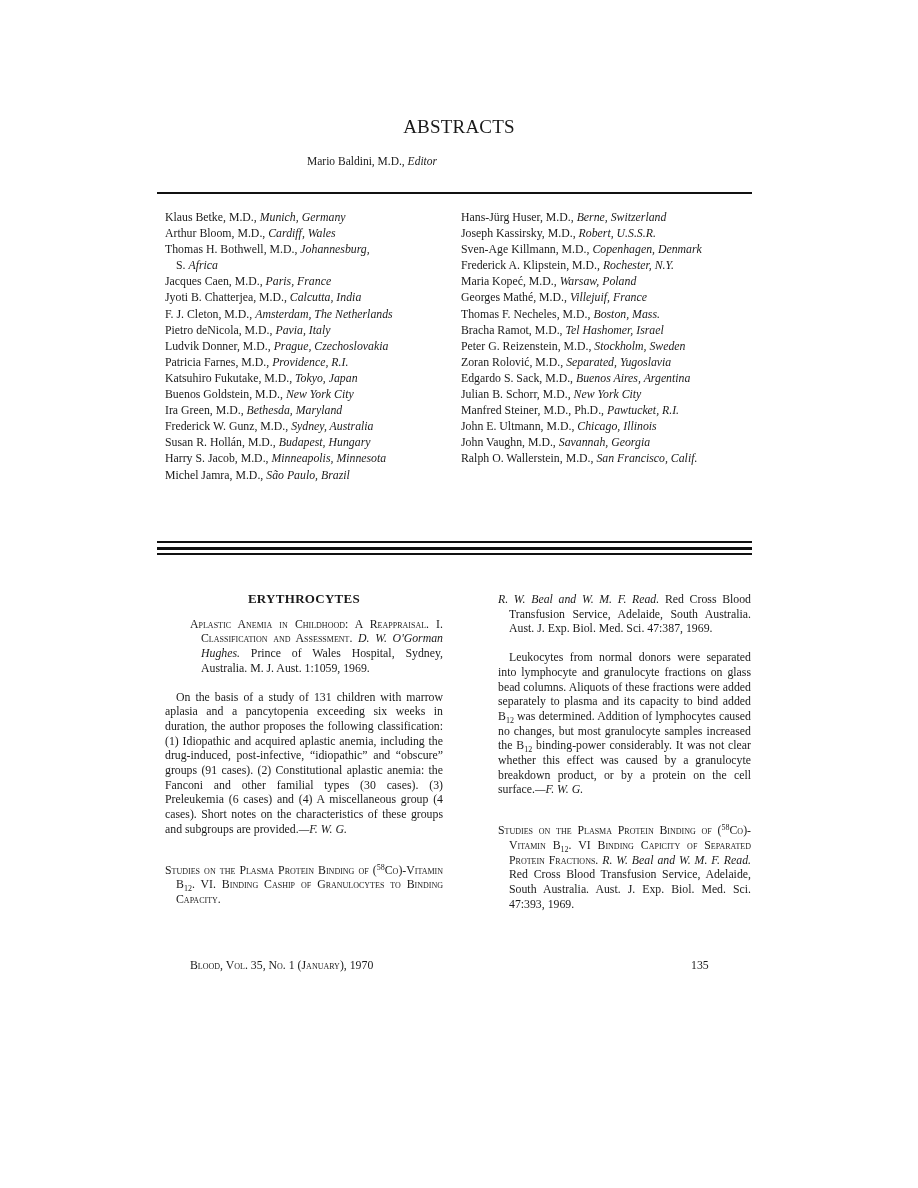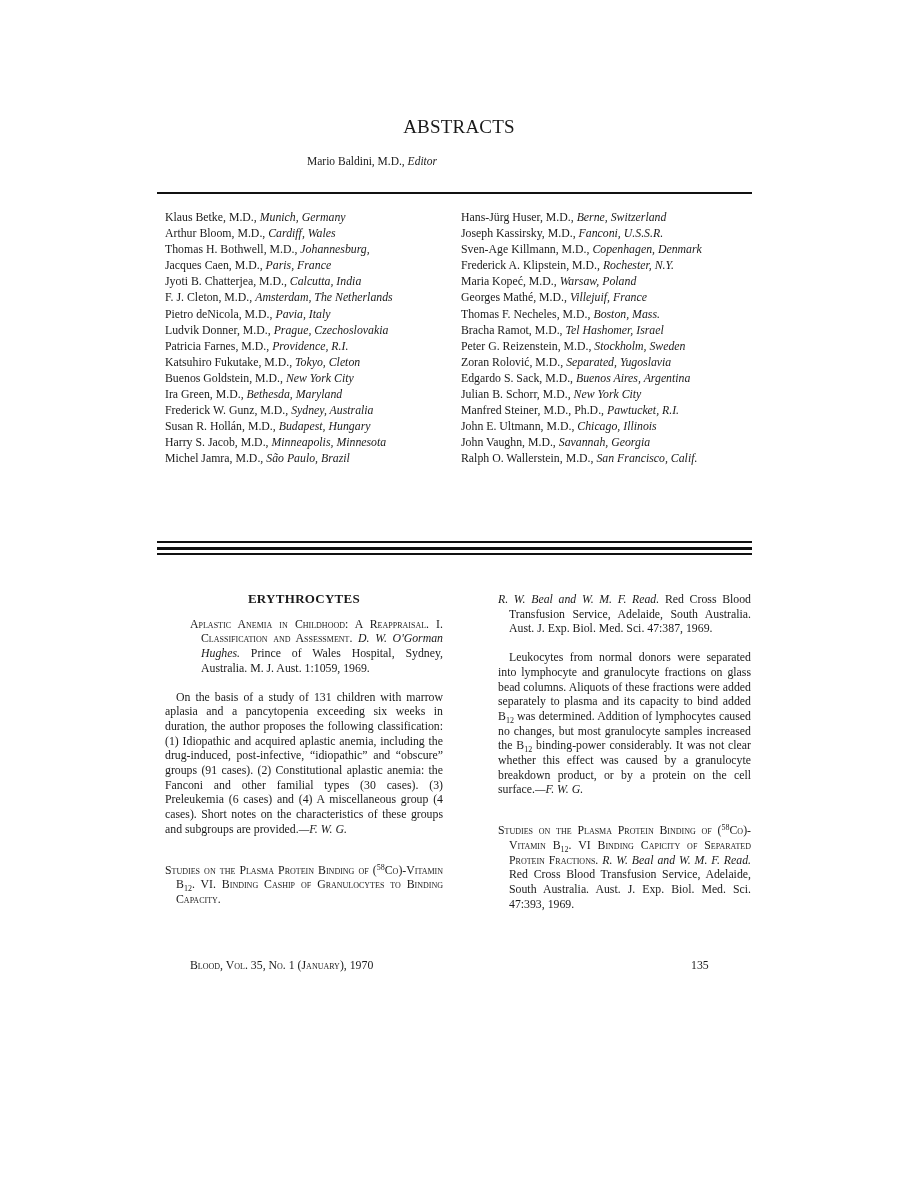--- a/index.html
+++ b/index.html
@@ -49,37 +49,38 @@
   <span>Mario Baldini, M.D.,</span>
   <i>Editor</i>
 </div>
 
 <div id="rule-top" class="rule"></div>
 
 <div id="board-left" class="board">
     <div class="entry"><span>Klaus Betke, M.D.,</span> <span class="loc">Munich, Germany</span></div>
     <div class="entry"><span>Arthur Bloom, M.D.,</span> <span class="loc">Cardiff, Wales</span></div>
     <div class="entry"><span>Thomas H. Bothwell, M.D.,</span> <span class="loc">Johannesburg,</span></div>
+    <div class="entry cont"><span>S.</span> <span class="loc">Africa</span></div>
     <div class="entry"><span>Jacques Caen, M.D.,</span> <span class="loc">Paris, France</span></div>
     <div class="entry"><span>Jyoti B. Chatterjea, M.D.,</span> <span class="loc">Calcutta, India</span></div>
     <div class="entry"><span>F. J. Cleton, M.D.,</span> <span class="loc">Amsterdam, The Netherlands</span></div>
     <div class="entry"><span>Pietro deNicola, M.D.,</span> <span class="loc">Pavia, Italy</span></div>
     <div class="entry"><span>Ludvik Donner, M.D.,</span> <span class="loc">Prague, Czechoslovakia</span></div>
     <div class="entry"><span>Patricia Farnes, M.D.,</span> <span class="loc">Providence, R.I.</span></div>
-    <div class="entry"><span>Katsuhiro Fukutake, M.D.,</span> <span class="loc">Tokyo, Cleton</span></div>
+    <div class="entry"><span>Katsuhiro Fukutake, M.D.,</span> <span class="loc">Tokyo, Japan</span></div>
     <div class="entry"><span>Buenos Goldstein, M.D.,</span> <span class="loc">New York City</span></div>
     <div class="entry"><span>Ira Green, M.D.,</span> <span class="loc">Bethesda, Maryland</span></div>
     <div class="entry"><span>Frederick W. Gunz, M.D.,</span> <span class="loc">Sydney, Australia</span></div>
     <div class="entry"><span>Susan R. Hollán, M.D.,</span> <span class="loc">Budapest, Hungary</span></div>
     <div class="entry"><span>Harry S. Jacob, M.D.,</span> <span class="loc">Minneapolis, Minnesota</span></div>
     <div class="entry"><span>Michel Jamra, M.D.,</span> <span class="loc">São Paulo, Brazil</span></div>
   </div>
 <div id="board-right" class="board">
     <div class="entry"><span>Hans-Jürg Huser, M.D.,</span> <span class="loc">Berne, Switzerland</span></div>
-    <div class="entry"><span>Joseph Kassirsky, M.D.,</span> <span class="loc">Fanconi, U.S.S.R.</span></div>
+    <div class="entry"><span>Joseph Kassirsky, M.D.,</span> <span class="loc">Robert, U.S.S.R.</span></div>
     <div class="entry"><span>Sven-Age Killmann, M.D.,</span> <span class="loc">Copenhagen, Denmark</span></div>
     <div class="entry"><span>Frederick A. Klipstein, M.D.,</span> <span class="loc">Rochester, N.Y.</span></div>
     <div class="entry"><span>Maria Kopeć, M.D.,</span> <span class="loc">Warsaw, Poland</span></div>
     <div class="entry"><span>Georges Mathé, M.D.,</span> <span class="loc">Villejuif, France</span></div>
     <div class="entry"><span>Thomas F. Necheles, M.D.,</span> <span class="loc">Boston, Mass.</span></div>
     <div class="entry"><span>Bracha Ramot, M.D.,</span> <span class="loc">Tel Hashomer, Israel</span></div>
     <div class="entry"><span>Peter G. Reizenstein, M.D.,</span> <span class="loc">Stockholm, Sweden</span></div>
     <div class="entry"><span>Zoran Rolović, M.D.,</span> <span class="loc">Separated, Yugoslavia</span></div>
     <div class="entry"><span>Edgardo S. Sack, M.D.,</span> <span class="loc">Buenos Aires, Argentina</span></div>
     <div class="entry"><span>Julian B. Schorr, M.D.,</span> <span class="loc">New York City</span></div>

